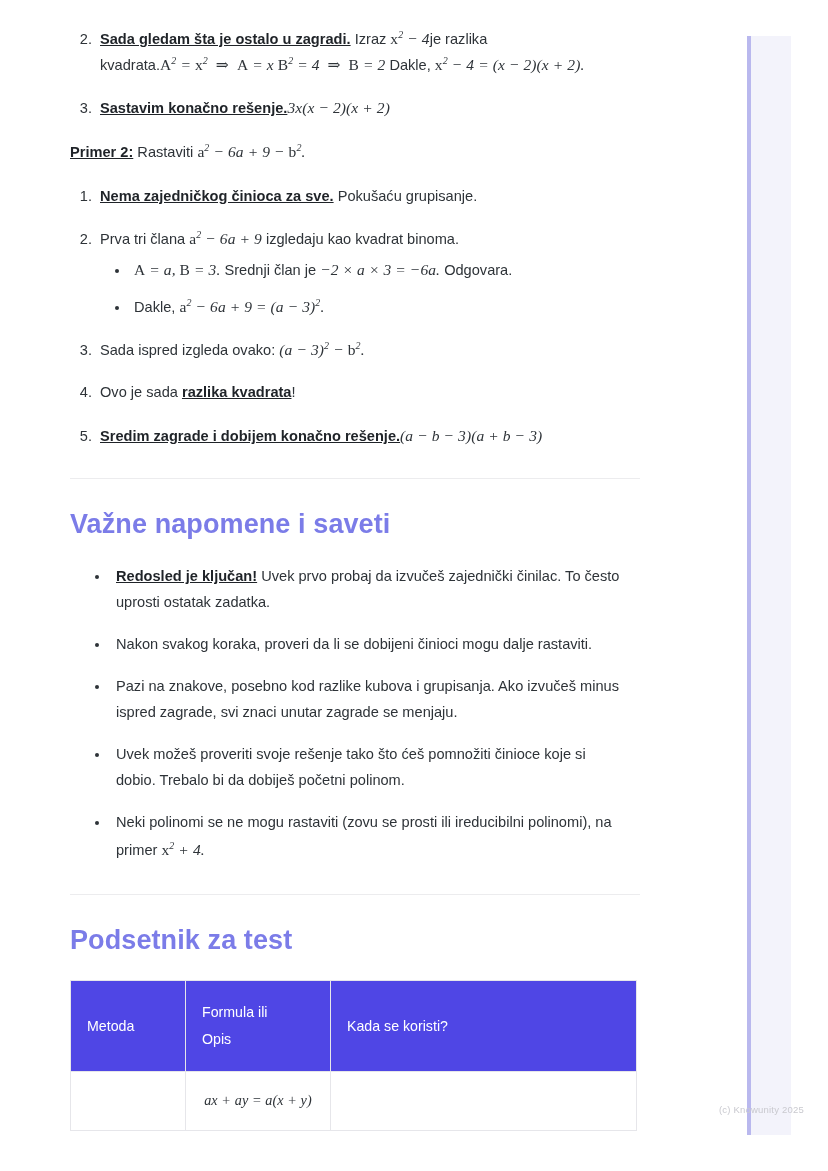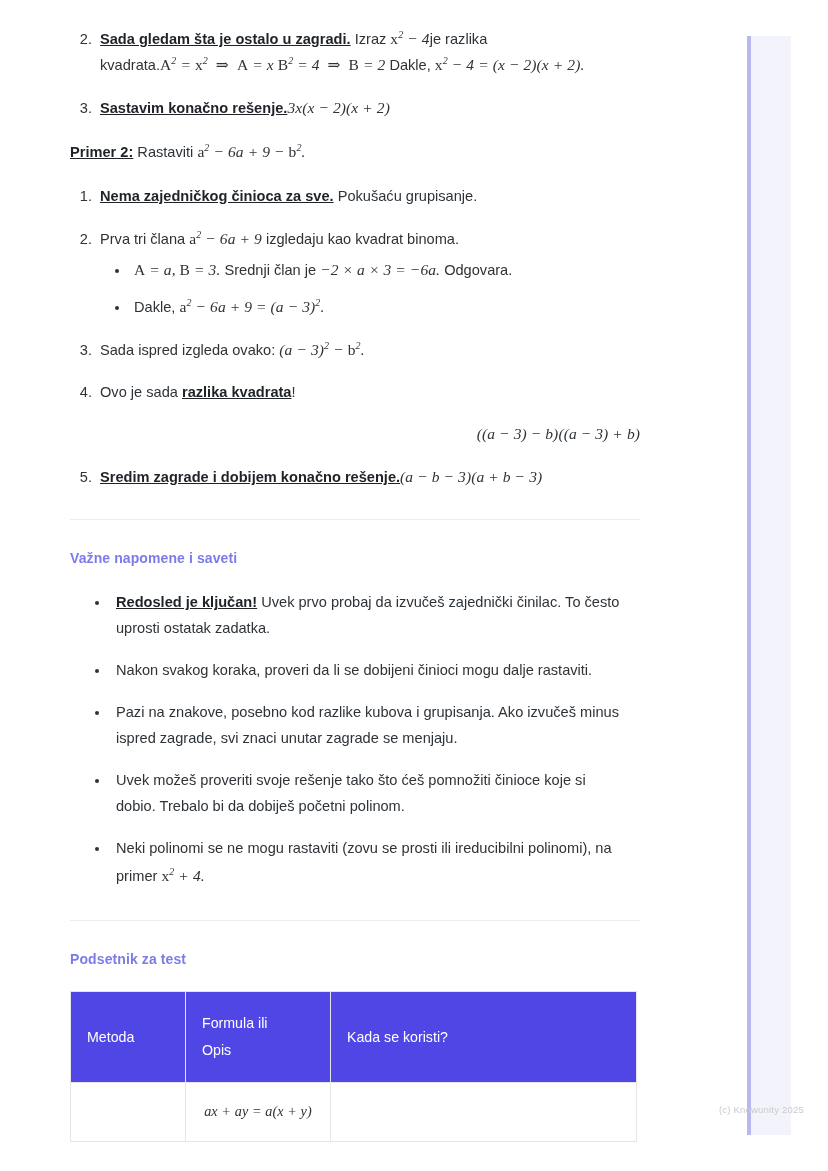--- a/index.html
+++ b/index.html
@@ -38,21 +38,20 @@
     box-sizing: border-box;
   }
 
   
   .m {
     font-family: "Liberation Serif", "DejaVu Serif", serif;
     font-style: italic;
     font-size: 15.5px;
     letter-spacing: .1px;
     white-space: nowrap;
-    text-align: right;
   }
   .m .u { font-style: normal; }
   .m sup {
     font-size: 10px;
     font-style: italic;
     vertical-align: super;
     line-height: 0;
   }
   b, .bold { font-weight: bold; color: #1f2328; text-decoration: underline; }
 
@@ -92,21 +91,21 @@
     font-size: 15.5px;
   }
 
   hr.rule {
     border: none;
     border-top: 1px solid #ececee;
     margin: 30px 0 30px 0;
   }
 
   h2.section-title {
-    font-size: 14px;
+    font-size: 27px;
     font-weight: bold;
     color: #7b7ce8;
     margin: 0 0 24px 0;
     letter-spacing: .1px;
   }
 
   ul.tips {
     margin: 16px;
     padding: 0 0 0 24px;
     list-style: disc;
@@ -209,21 +208,20 @@
     </li>
 
     <li>
       <span>Sada ispred izgleda ovako:</span>
       <span class="m">(a − 3)<sup>2</sup> − <span class="u">b</span><sup>2</sup>.</span>
     </li>
 
     <li>
       <span>Ovo je sada</span>
       <b>razlika kvadrata</b><span>!</span>
-      <p class="display-math m">((a − 3) − b)((a − 3) + b)</p>
     </li>
 
     <li>
       <b>Sredim zagrade i dobijem konačno rešenje.</b><span class="m">(a − b − 3)(a + b − 3)</span>
     </li>
   </ol>
 
   <hr class="rule">
 
   <h2 class="section-title">Važne napomene i saveti</h2>

